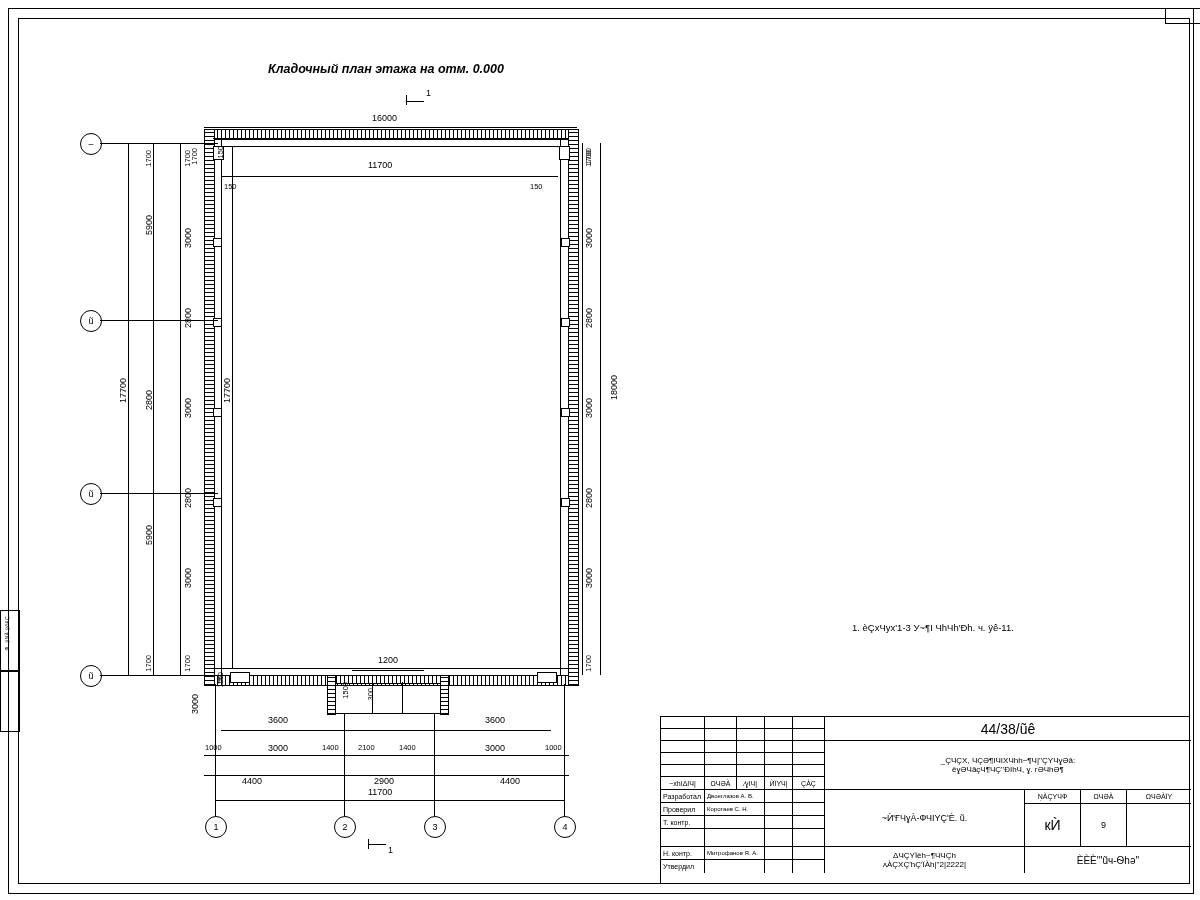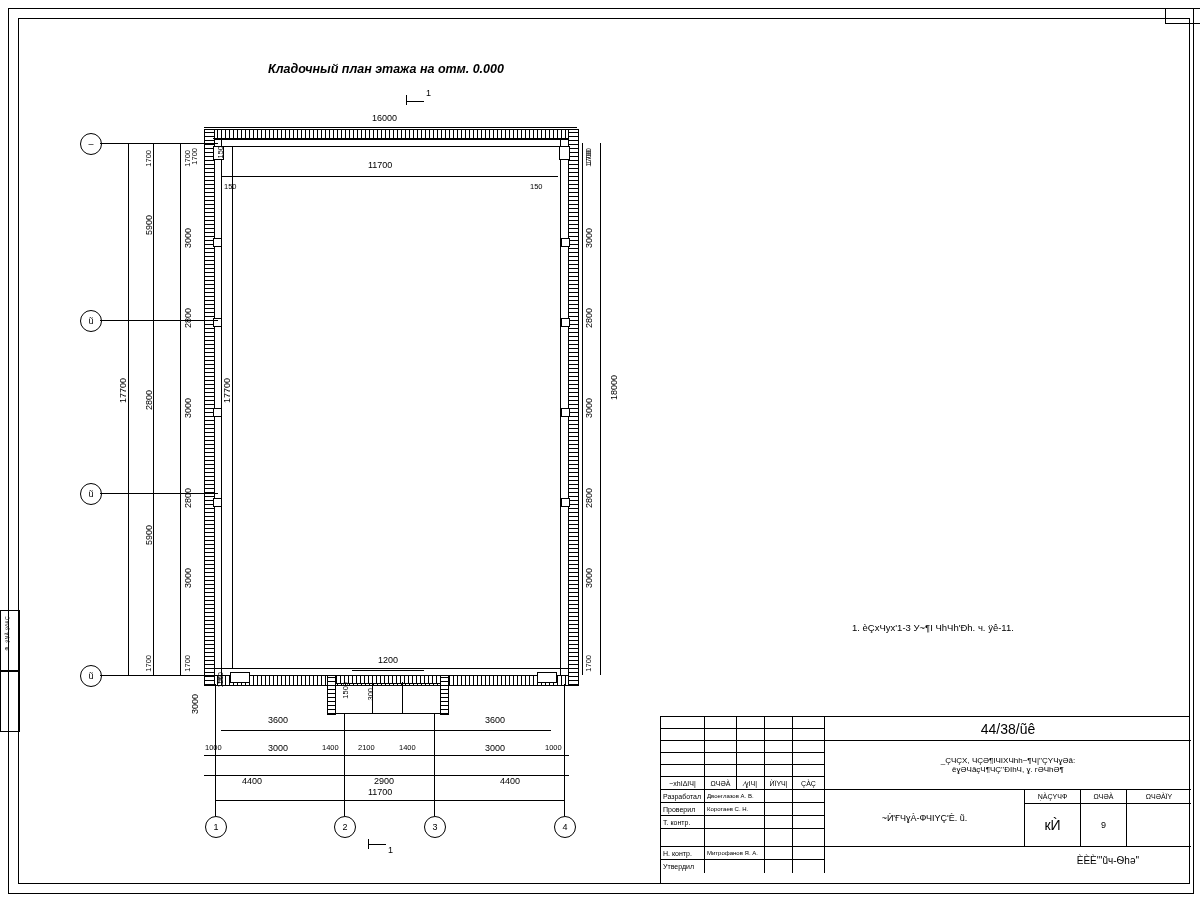--- a/index.html
+++ b/index.html
@@ -268,20 +268,24 @@
 
     <div class="tb-cell c" style="left:164px;top:0;width:366px;height:24px;border-right:none;font-size:14px;">44/38/ũê</div>
 
     <div class="tb-cell c" style="left:164px;top:73px;width:200px;height:57px;font-size:9px;">~Ѝ'ҒЧɣÀ-ФЧIYÇ'Ѐ. ũ.</div>
 
     <div class="tb-cell c" style="left:164px;top:24px;width:366px;height:49px;border-right:none;flex-direction:column;">
       <span style="font-size:8px;">_ÇЧÇX, ЧÇƏ¶IЧIXЧhh~¶Ч|''ÇYЧɣƏā:</span>
       <span style="font-size:8px;">êɣƏЧāçЧ¶ЧÇ''ÐIhЧ, ɣ. гƏЧhƏ¶</span>
     </div>
 
+    <div class="tb-cell c" style="left:164px;top:130px;width:200px;height:26px;flex-direction:column;border-bottom:none;">
+      <span style="font-size:8px;">ΔЧÇYЇêh~¶ЧЧÇh</span>
+      <span style="font-size:8px;">ʌÀÇXÇ'hÇ'ЇÀh|''2|2222|</span>
+    </div>
 
     <div class="tb-cell c" style="left:364px;top:73px;width:56px;height:14px;font-size:7px;">ŅÀÇYЧФ</div>
     <div class="tb-cell c" style="left:420px;top:73px;width:46px;height:14px;font-size:7px;">ΩЧƏÀ</div>
     <div class="tb-cell c" style="left:466px;top:73px;width:64px;height:14px;border-right:none;font-size:7px;">ΩЧƏÀЇY</div>
     <div class="tb-cell c" style="left:364px;top:87px;width:56px;height:43px;font-size:14px;">кЍ</div>
     <div class="tb-cell c" style="left:420px;top:87px;width:46px;height:43px;font-size:9px;">9</div>
     <div class="tb-cell c" style="left:466px;top:87px;width:64px;height:43px;border-right:none;font-size:9px;"></div>
 
     <div class="tb-cell c" style="left:364px;top:130px;width:166px;height:26px;border-right:none;border-bottom:none;font-size:10px;">ЀЀЀ'''ũч-Ѳhə''</div>
   </div>

